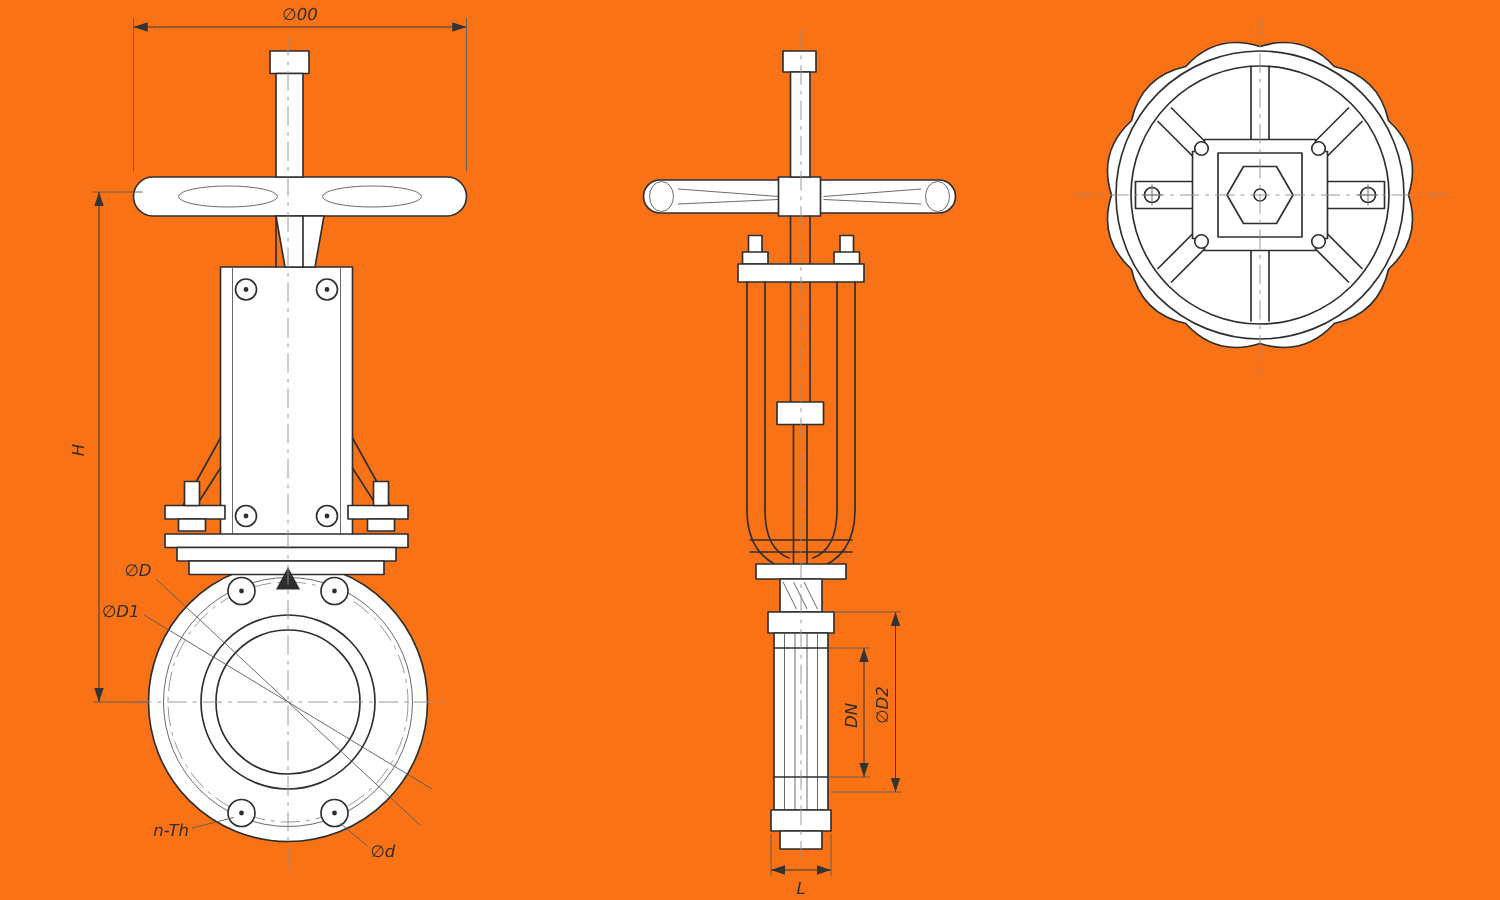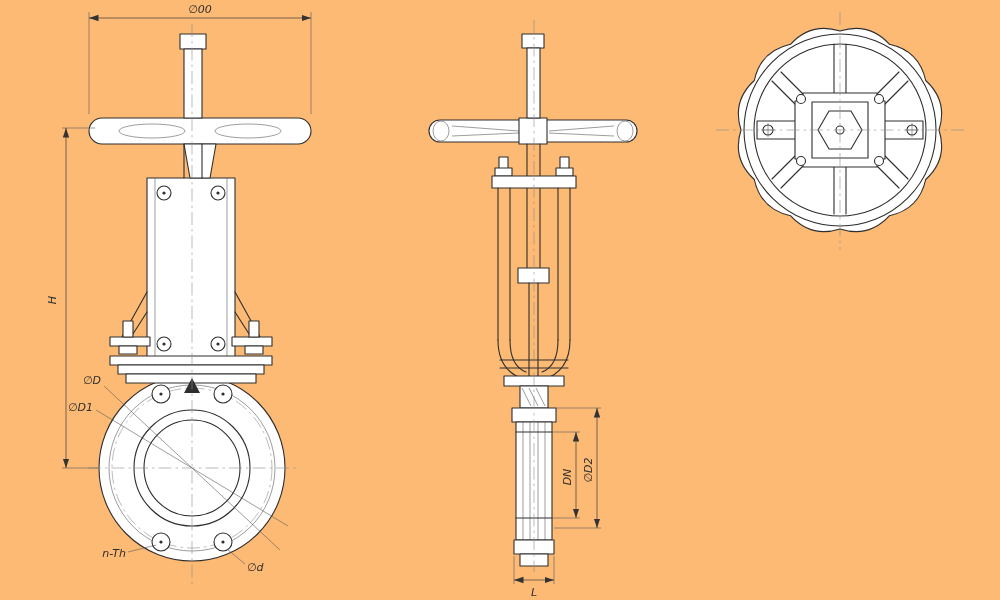--- a/index.html
+++ b/index.html
@@ -1,16 +1,16 @@
 <!DOCTYPE html>
 <html><head>
 <meta charset="utf-8">
 <style>
   html,body{margin:0;padding:0;background:#ffffff}
-  .stage{width:1000px;height:600px;position:relative;background:#fdba74;overflow:hidden}
+  .stage{width:1000px;height:600px;position:relative;background:#f97316;overflow:hidden}
   svg{display:block}
   .ln{fill:none;stroke:#2e2e2e;stroke-width:1.1;stroke-linecap:round;stroke-linejoin:round}
   .lnw{fill:#ffffff;stroke:#2e2e2e;stroke-width:1.1;stroke-linejoin:round}
   .thin{fill:none;stroke:#5a5a5a;stroke-width:.6}
   .cl{fill:none;stroke:#8f8f8f;stroke-width:.6;stroke-dasharray:13 4 2.5 4}
   .dim{fill:none;stroke:#3a3a3a;stroke-width:.7}
   .dark{fill:#2e2e2e;stroke:none}
   text.lbl{font:italic 11px "DejaVu Sans",sans-serif;fill:#2e2e2e}
 </style>
 </head>

